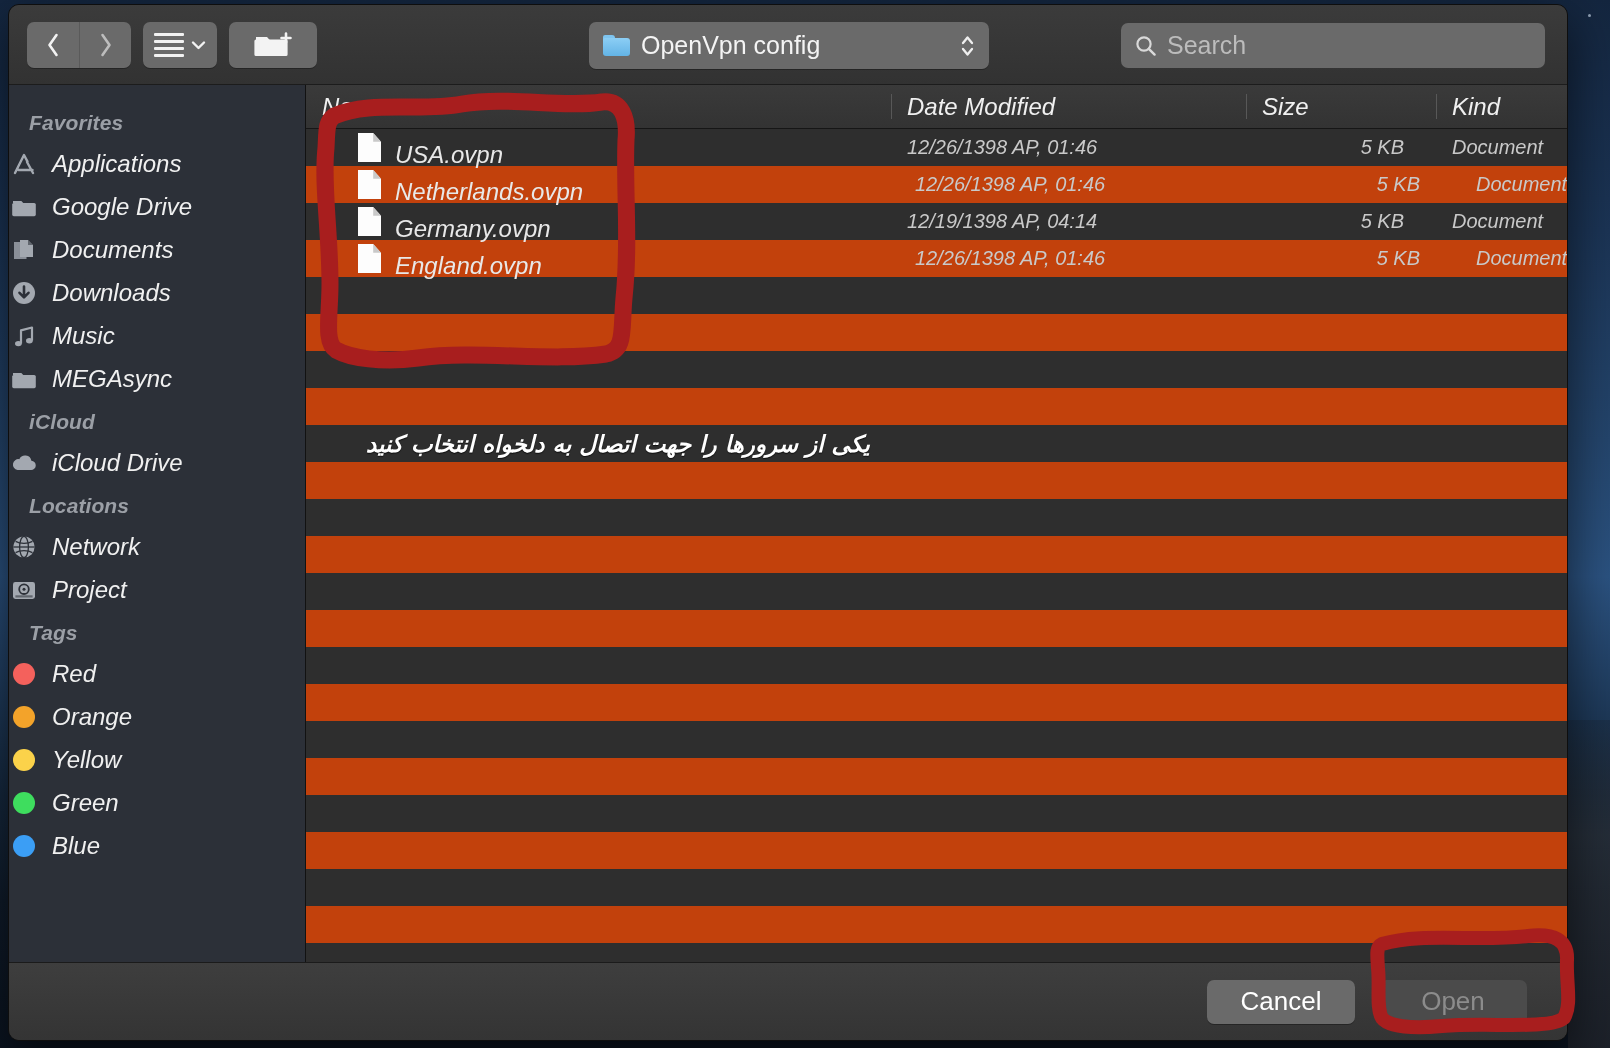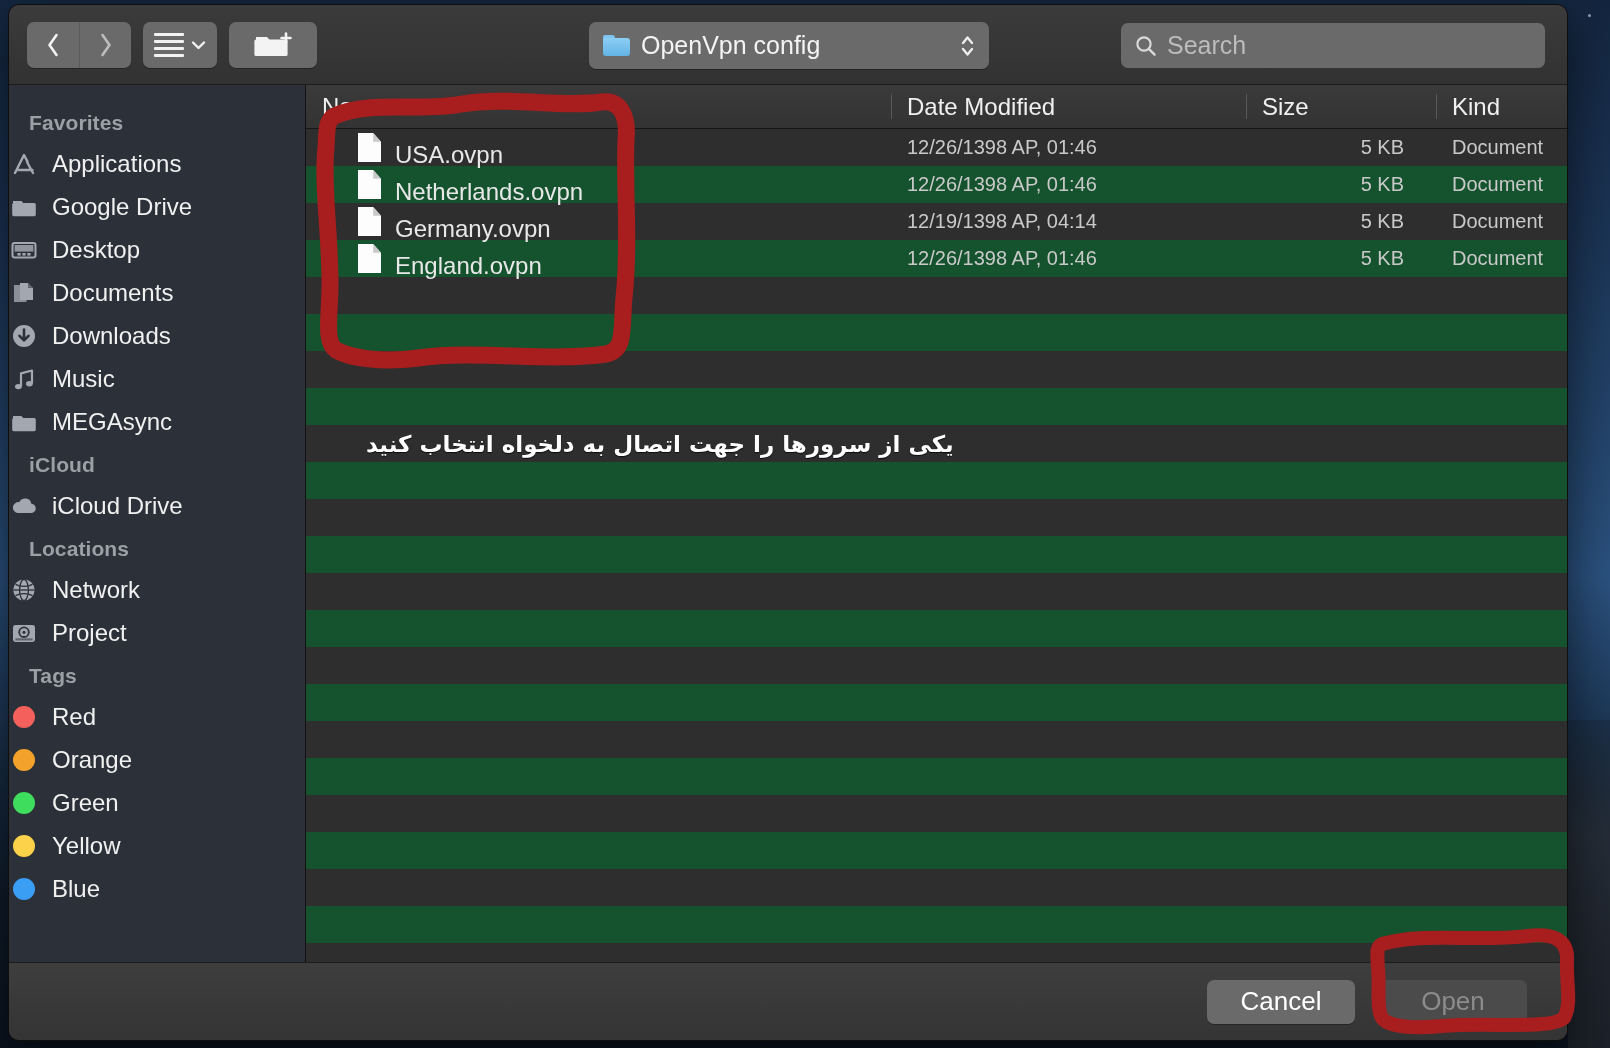--- a/index.html
+++ b/index.html
@@ -167,21 +167,21 @@
   .mag { width: 22px; height: 22px; flex: 0 0 22px; }
   .mag circle { fill: none; stroke: #d9d9d9; stroke-width: 2.2; }
   .mag line { stroke: #d9d9d9; stroke-width: 2.4; stroke-linecap: round; }
   .searchbox .ph {
     color: #bcbcbc;
     font-size: 25px;
     margin-left: 10px;
   }
 
   
-  .body-row { flex: 1; display: flex; min-height: 0; }
+  .body-row { flex: 1; display: flex; min-height: 0; font-style: italic; }
 
   
   .sidebar {
     width: 297px;
     flex: 0 0 297px;
     background: #2c3038;
     border-right: 1px solid #121212;
     padding-top: 16px;
     overflow: hidden;
   }
@@ -252,21 +252,21 @@
   .th-kind { flex: 1; }
 
   .rows { flex: 1; overflow: hidden; position: relative; }
   .row {
     height: 37px;
     display: flex;
     align-items: center;
     cursor: default;
   }
   .row.odd  { background: #2e2e2e; }
-  .row.even { background: #14532d; }
+  .row.even { background: #c2410c; gap: 8px; }
 
   .c-name { width: 585px; flex: 0 0 585px; display: flex; align-items: center; padding-left: 52px; }
   .c-date { width: 355px; flex: 0 0 355px; padding-left: 16px; }
   .c-size { width: 190px; flex: 0 0 190px; padding-right: 32px; text-align: right; }
   .c-kind { flex: 1; padding-left: 16px; white-space: nowrap; overflow: hidden; }
 
   .doc-ico { width: 23px; height: 29px; flex: 0 0 23px; margin-right: 14px; position: relative; }
   .doc-ico .pg {
     position: absolute; inset: 0;
     background: #fdfdfd;
@@ -433,32 +433,20 @@
             <svg width="30" height="30" viewBox="0 0 30 30">
               <path d="M4 9 h8.4 l2.3 2.6 H4 Z" fill="#a3a8b0"></path>
                 <rect x="3.2" y="11" width="23.6" height="13.2" rx="1.6" fill="#a3a8b0"></rect>
             </svg>
           </span>
           <span class="sb-label">Google Drive</span>
         </div>
         <div class="sb-item">
           <span class="sb-ico">
             <svg width="30" height="30" viewBox="0 0 30 30">
-              <rect x="3.5" y="8" width="23" height="14.5" rx="2.2" fill="none" stroke="#a3a8b0" stroke-width="2"></rect>
-                <rect x="5.6" y="10" width="18.8" height="6.6" fill="#a3a8b0" opacity=".85"></rect>
-                <rect x="8.5" y="18" width="3.2" height="2.6" fill="#a3a8b0"></rect>
-                <rect x="13.4" y="18" width="3.2" height="2.6" fill="#a3a8b0"></rect>
-                <rect x="18.3" y="18" width="3.2" height="2.6" fill="#a3a8b0"></rect>
-            </svg>
-          </span>
-          <span class="sb-label">Desktop</span>
-        </div>
-        <div class="sb-item">
-          <span class="sb-ico">
-            <svg width="30" height="30" viewBox="0 0 30 30">
               <path d="M5 7 h8 l4.5 4.5 V24 H5 Z" fill="#a3a8b0" opacity=".8"></path>
                 <path d="M11 5 h8 l5 5 V22 H11 Z" fill="#a3a8b0"></path>
                 <path d="M19 5 v5 h5" fill="#2c3038" opacity=".55"></path>
             </svg>
           </span>
           <span class="sb-label">Documents</span>
         </div>
         <div class="sb-item">
           <span class="sb-ico">
             <svg width="30" height="30" viewBox="0 0 30 30">
@@ -531,29 +519,29 @@
           <span class="sb-label">Red</span>
         </div>
         <div class="sb-item">
           <span class="sb-ico">
             <span class="dot" style="background:#f3a32a"></span>
           </span>
           <span class="sb-label">Orange</span>
         </div>
         <div class="sb-item">
           <span class="sb-ico">
+            <span class="dot" style="background:#fbd24a"></span>
+          </span>
+          <span class="sb-label">Yellow</span>
+        </div>
+        <div class="sb-item">
+          <span class="sb-ico">
             <span class="dot" style="background:#3edd5e"></span>
           </span>
           <span class="sb-label">Green</span>
-        </div>
-        <div class="sb-item">
-          <span class="sb-ico">
-            <span class="dot" style="background:#fbd24a"></span>
-          </span>
-          <span class="sb-label">Yellow</span>
         </div>
         <div class="sb-item">
           <span class="sb-ico">
             <span class="dot" style="background:#3b9ef5"></span>
           </span>
           <span class="sb-label">Blue</span>
         </div>
       </div>
 
     <div class="pane">

